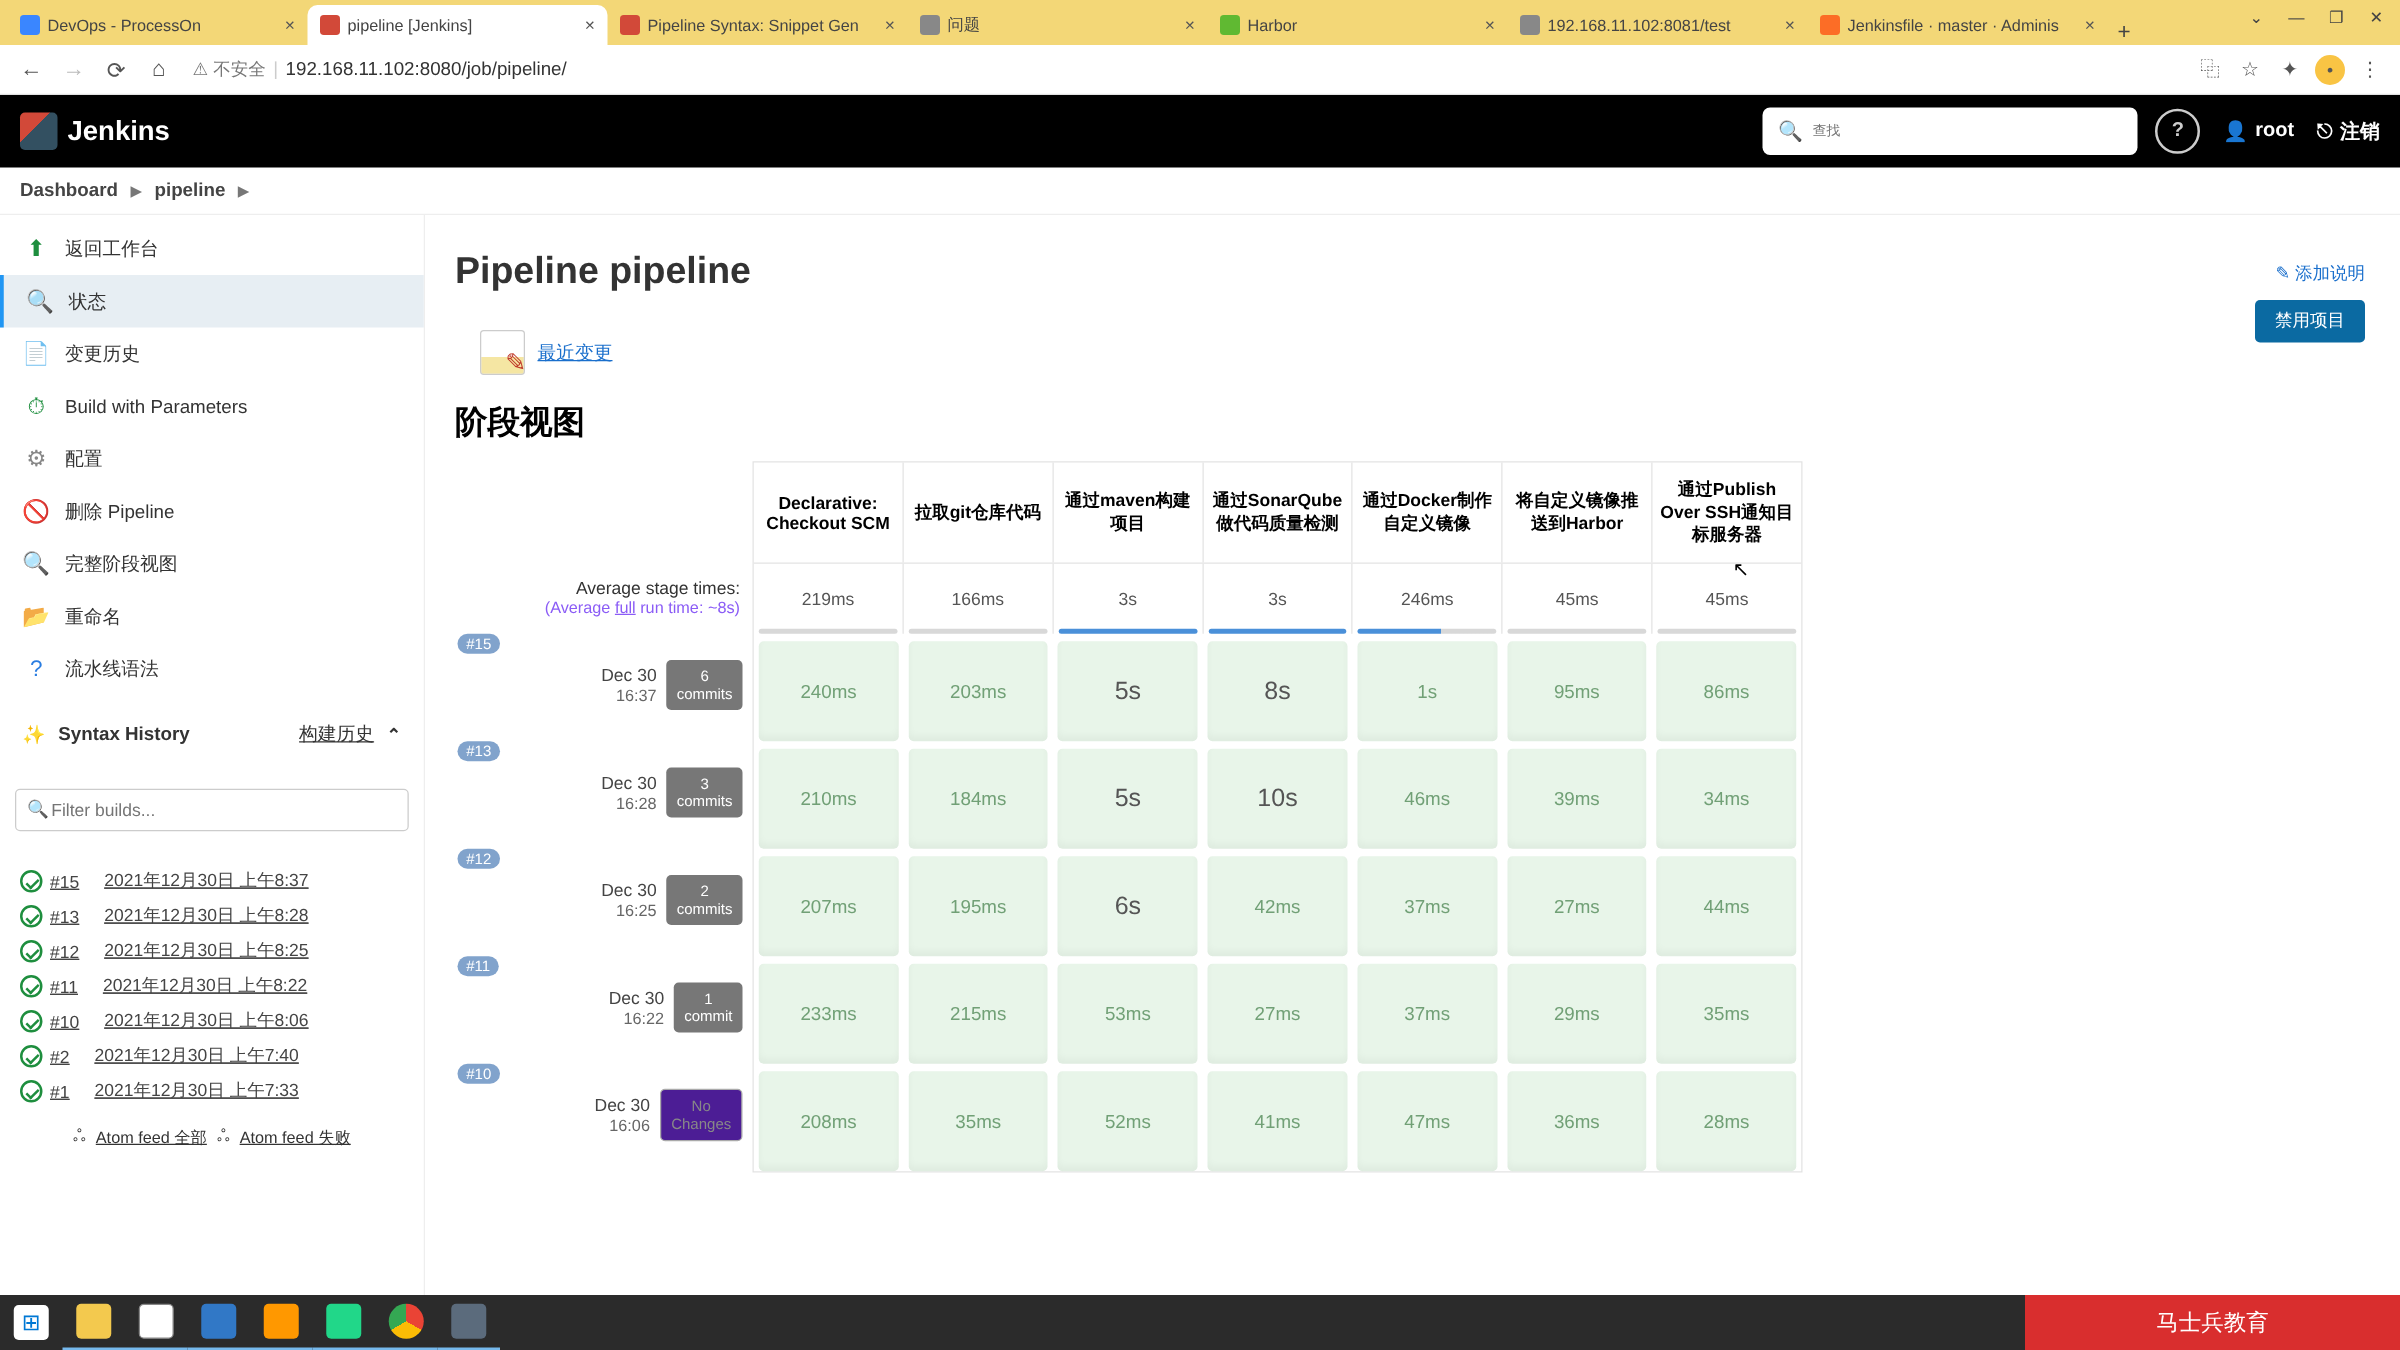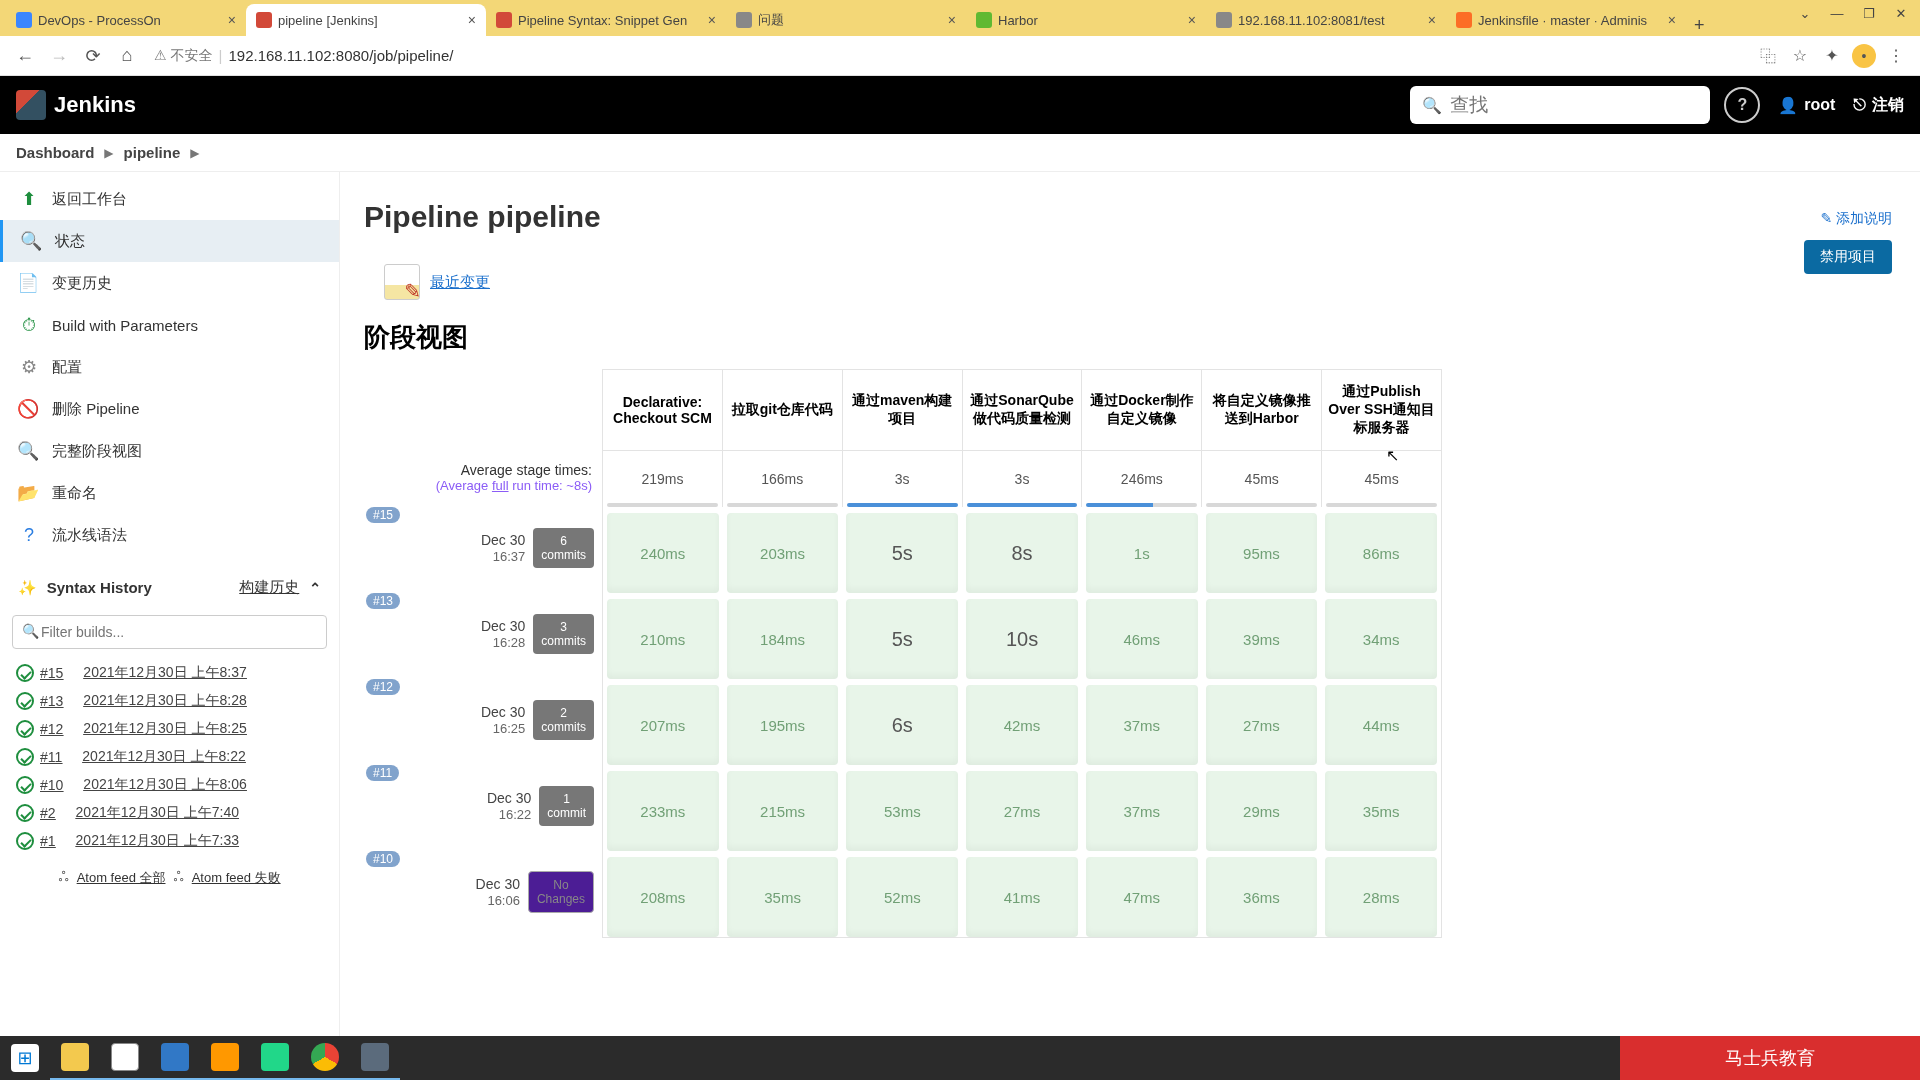--- a/index.html
+++ b/index.html
@@ -26,40 +26,40 @@
 .inseclabel{color:#777;font-size:14px;}
 .inseclabel::before{content:"⚠";margin-right:4px;}
 .urlbtn{width:24px;color:#555;font-size:16px;cursor:pointer;text-align:center;}
 .userbtn{width:24px;height:24px;border-radius:12px;background:#f9c444;display:flex;align-items:center;justify-content:center;color:#555;font-size:14px;}
 
 .jheader{height:58px;background:#000;display:flex;align-items:center;padding:0 16px;color:#fff;}
 .jlogo{display:flex;align-items:center;gap:8px;font-size:22px;font-weight:bold;}
 .jlogo .logoimg{width:30px;height:30px;background:linear-gradient(135deg,#d24939 40%,#335061 40%);border-radius:4px;}
 .jheader .spacer{flex:1;}
 .jsearch{width:300px;height:38px;background:#fff;border-radius:6px;display:flex;align-items:center;padding:0 12px;gap:8px;}
-.jsearch input{flex:1;border:none;outline:none;font-size:19px;}
+.jsearch input{flex:1;border:none;outline:none;font-size:11px;}
 .jhelp{width:36px;height:36px;border:2px solid #ccc;border-radius:18px;margin-left:14px;display:flex;align-items:center;justify-content:center;color:#ccc;font-weight:bold;}
 .juser{margin-left:18px;display:flex;align-items:center;gap:6px;font-size:16px;font-weight:bold;}
 .jlogout{margin-left:18px;display:flex;align-items:center;gap:6px;font-size:16px;font-weight:bold;}
 
 .breadcrumb{height:38px;border-bottom:1px solid #eee;display:flex;align-items:center;padding-left:16px;gap:10px;font-size:15px;}
 .breadcrumb a{color:#444;font-weight:bold;text-decoration:none;}
 .breadcrumb .arr{color:#777;font-size:12px;}
 
 .main{display:flex;height:940px;}
 .sidebar{width:340px;background:#fff;border-right:1px solid #eee;}
 .menu{padding-top:6px;}
 .menuitem{display:flex;align-items:center;gap:12px;padding:10px 18px;font-size:15px;color:#333;cursor:pointer;}
 .menuitem.active{background:#e7eef3;border-left:3px solid #2196f3;}
 .micon{width:22px;height:22px;display:flex;align-items:center;justify-content:center;font-size:18px;}
 .buildhist{margin-top:10px;}
 .bhhead{display:flex;align-items:center;gap:10px;padding:12px 18px;font-size:15px;font-weight:bold;color:#333;}
 .bhhead .r{margin-left:auto;text-decoration:underline;font-weight:normal;}
 .bhhead .chev{font-size:14px;}
-.bhfilter{margin:6px 12px;}
+.bhfilter{margin:22px 12px;}
 .bhfilter input{width:100%;height:34px;border:1px solid #ccc;border-radius:4px;padding:0 28px;font-size:14px;}
 .bhfilterwrap{position:relative;}
 .bhfilterwrap::before{content:"🔍";position:absolute;left:10px;top:8px;font-size:14px;color:#888;}
 .builds{padding:4px 10px;}
 .buildrow{display:flex;align-items:center;gap:6px;padding:5px 6px;font-size:14px;}
 .succ{width:18px;height:18px;border:2px solid #1e8e3e;border-radius:9px;position:relative;}
 .succ::after{content:"";position:absolute;left:3px;top:5px;width:8px;height:4px;border-left:2px solid #1e8e3e;border-bottom:2px solid #1e8e3e;transform:rotate(-45deg);}
 .buildrow a{color:#444;}
 .buildtime{flex:1;text-align:left;padding-left:14px;}
 .feeds{display:flex;justify-content:center;gap:8px;padding:10px;font-size:13px;}

